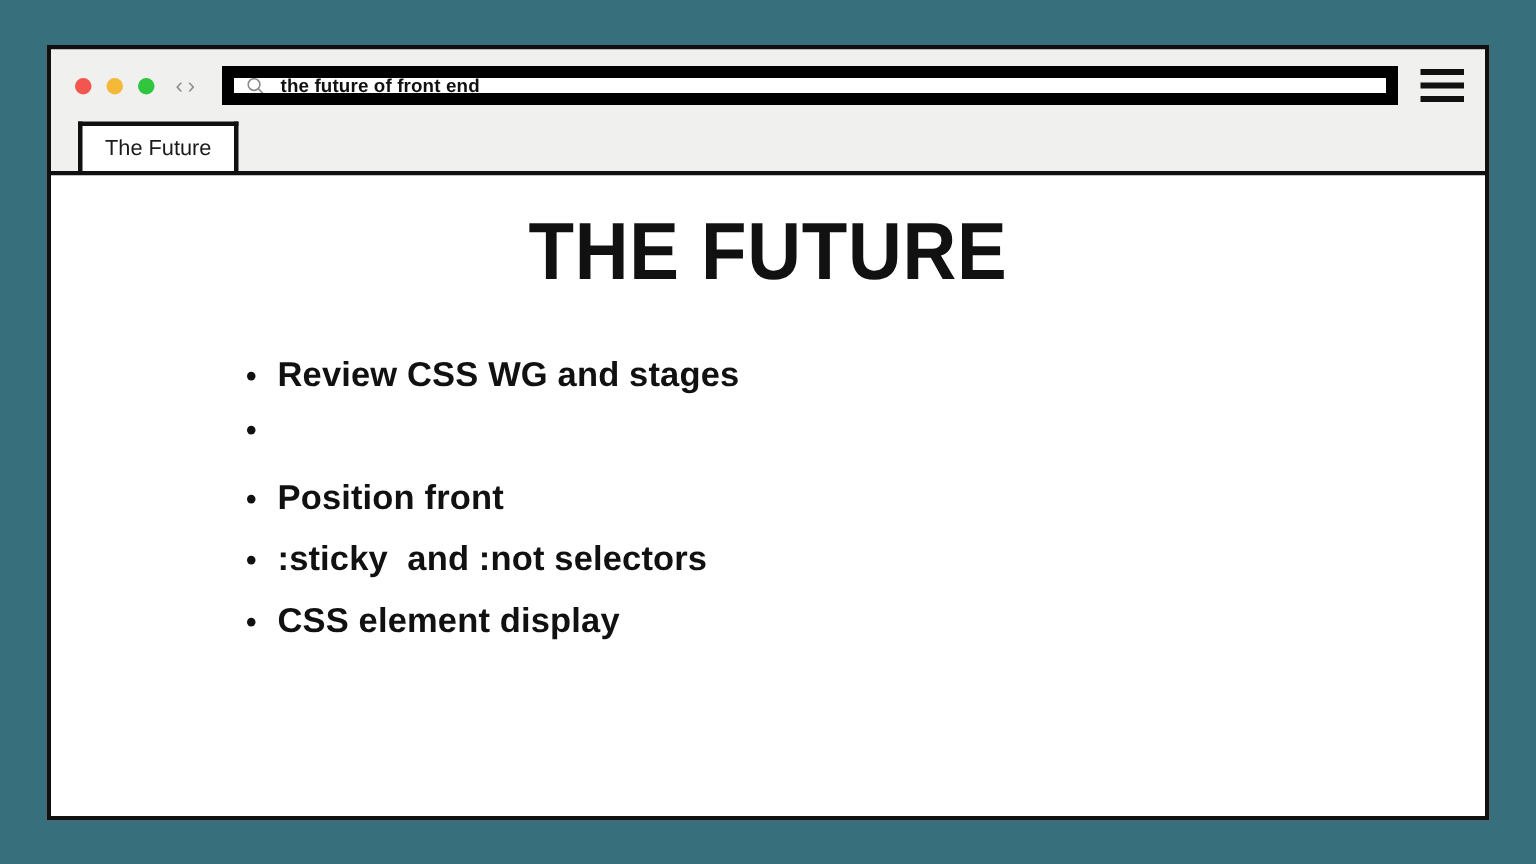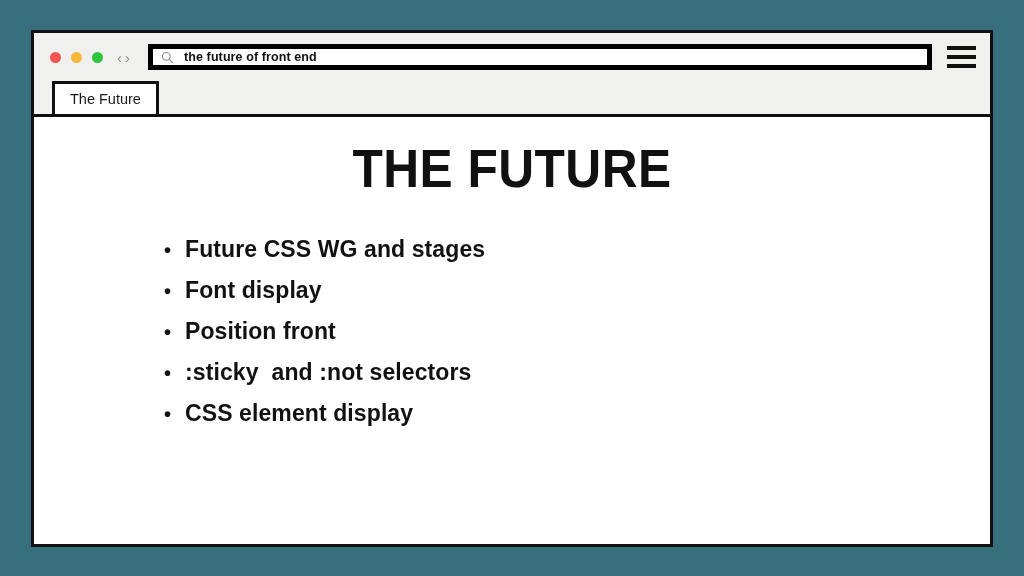--- a/index.html
+++ b/index.html
@@ -75,21 +75,21 @@
     line-height: 1;
     font-family: "Liberation Sans", sans-serif;
   }
 
   .address-bar {
     flex: 1 1 auto;
     margin-left: 18px;
     margin-right: 15px;
     height: 26px;
     background: #ffffff;
-    border: 5px solid #000000;
+    border: 8px solid #000000;
     display: flex;
     align-items: center;
     padding: 0 8px;
     overflow: hidden;
   }
 
   .search-icon {
     flex: 0 0 auto;
     width: 13px;
     height: 13px;
@@ -239,26 +239,25 @@
   </div>
 
   <div class="page">
 
     <h1 class="slide-title">THE FUTURE</h1>
 
     <ul class="bullet-list">
 
       <li class="bullet-item">
         <span class="bullet-marker">•</span>
-        <span class="bullet-text">Future CSS WG and stages</span>
-      </li>
-
-      <li class="bullet-item">
-        <span class="bullet-marker">•</span>
-        <span class="bullet-text">Font display</span>
+        <span class="bullet-text">Review CSS WG and stages</span>
+      </li>
+
+      <li class="bullet-item">
+        <span class="bullet-marker">•</span>
       </li>
 
       <li class="bullet-item">
         <span class="bullet-marker">•</span>
         <span class="bullet-text">Position front</span>
       </li>
 
       <li class="bullet-item">
         <span class="bullet-marker">•</span>
         <span class="bullet-text">:sticky  and :not selectors</span>

